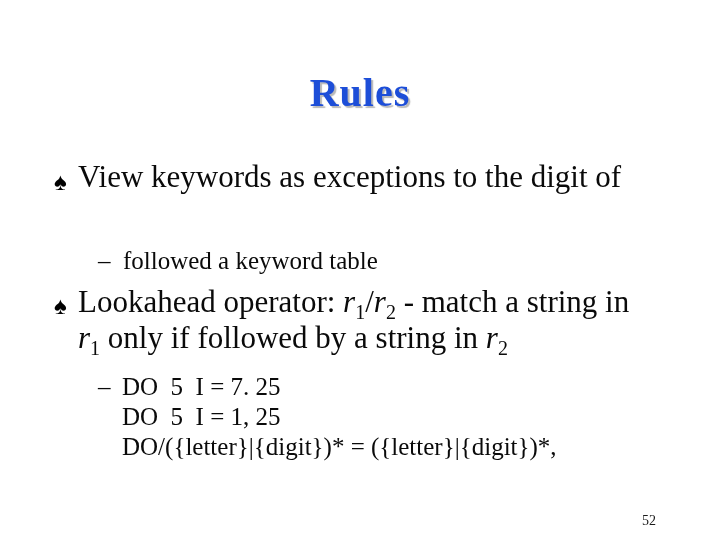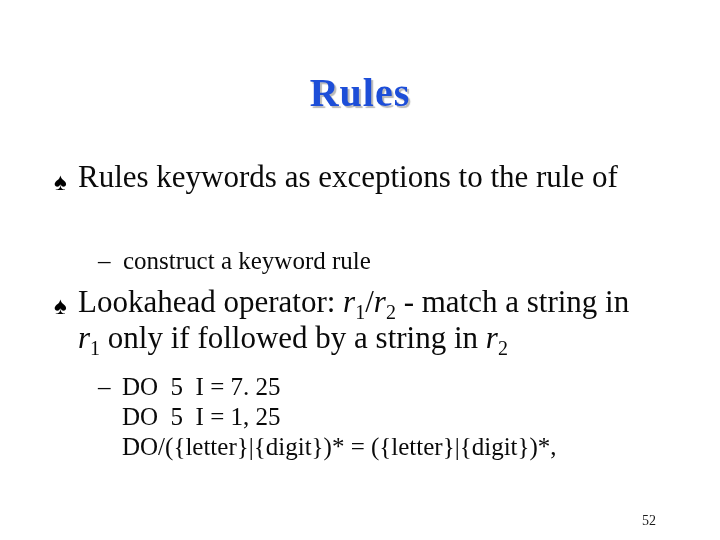--- a/index.html
+++ b/index.html
@@ -81,24 +81,24 @@
   }
 </style>
 </head>
 <body>
 
 <div class="slide">
 
   <div class="title">Rules</div>
 
   <span class="bullet-marker marker-1">♠</span>
-  <div class="bullet-text text-1"><span>Rules keywords as exceptions to the rule of</span><br></div>
+  <div class="bullet-text text-1"><span>View keywords as exceptions to the digit of</span><br></div>
 
   <span class="dash-marker dash-1">–</span>
-  <div class="sub-text sub-1">construct a keyword rule</div>
+  <div class="sub-text sub-1">followed a keyword table</div>
 
   <span class="bullet-marker marker-2">♠</span>
   <div class="bullet-text text-2"><span>Lookahead operator: </span><span class="var">r</span><span class="subscript">1</span><span>/</span><span class="var">r</span><span class="subscript">2</span><span> - match a string in</span><br><span class="var">r</span><span class="subscript">1</span><span> only if followed by a string in </span><span class="var">r</span><span class="subscript">2</span></div>
 
   <span class="dash-marker dash-2">–</span>
   <div class="sub-text sub-2">
     <div class="code-line">DO  5  I = 7. 25</div>
     <div class="code-line">DO  5  I = 1, 25</div>
     <div class="code-line">DO/({letter}|{digit})* = ({letter}|{digit})*,</div>
   </div>

